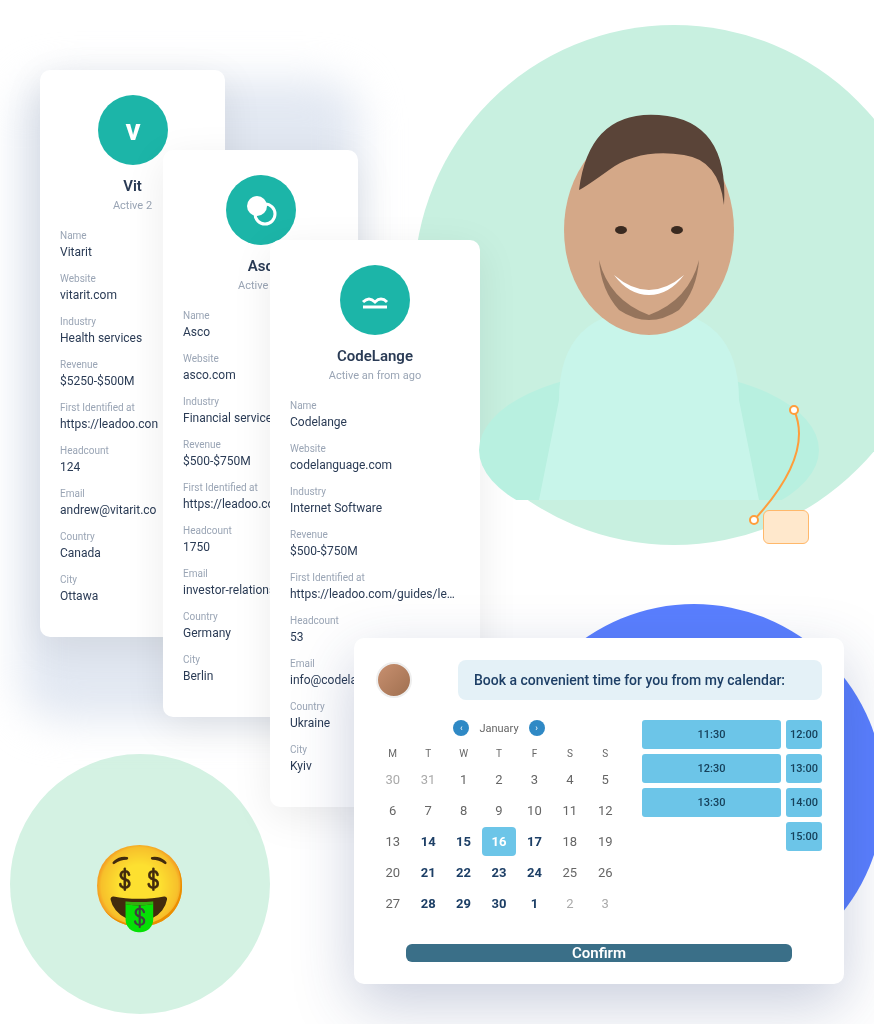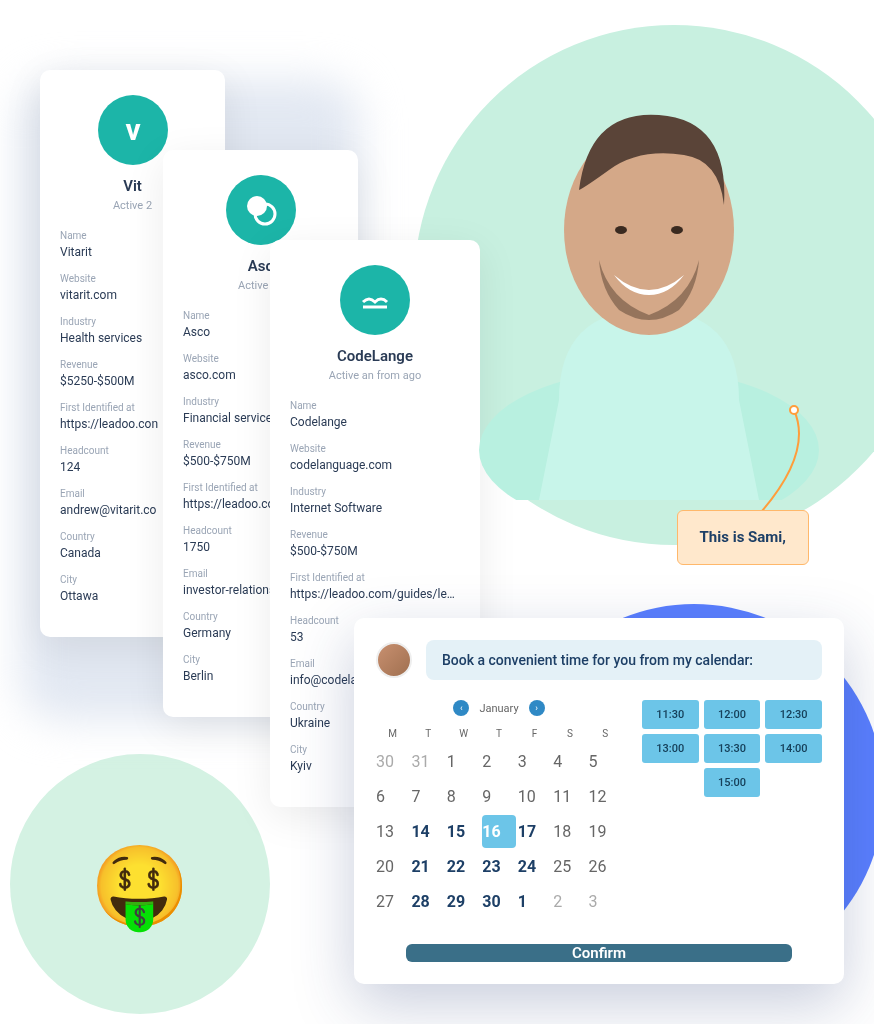--- a/index.html
+++ b/index.html
@@ -25,34 +25,34 @@
 .card3 { top: 240px; left: 270px; width: 210px; }
 
 .person { position: absolute; top: 60px; right: 35px; width: 380px; height: 440px; }
 
 .callout { position: absolute; top: 510px; right: 65px; background: #ffe8cc; border: 1px solid #ffb86b; border-radius: 6px; padding: 16px 22px; }
 .callout p { color: #1d3f66; font-size: 15px; font-weight: 700; line-height: 1.4; }
 
 .booking { position: absolute; bottom: 40px; right: 30px; width: 490px; background: #fff; border-radius: 10px; box-shadow: 0 20px 60px rgba(40,60,120,0.25); padding: 22px; }
 .booking-header { display: flex; align-items: center; gap: 14px; margin-bottom: 14px; }
 .avatar { width: 36px; height: 36px; border-radius: 50%; background: linear-gradient(135deg,#c89070,#a07050); flex-shrink:0; border:2px solid #eee; }
-.speech { background: #e4f1f7; color: #1d3f66; font-size: 14px; font-weight: 500; padding: 12px 16px; border-radius: 8px; flex: 1; }
+.speech { background: #e4f1f7; color: #1d3f66; font-size: 14px; font-weight: 500; padding: 12px 16px; border-radius: 8px; flex: 1; margin-left: 32px; }
 
 .booking-body { display: flex; gap: 20px; padding: 6px 0 16px; }
 .calendar { flex: 1; }
 .cal-header { display:flex; align-items:center; justify-content:center; gap:10px; margin-bottom:8px; font-size:11px; color:#666; }
 .cal-nav { width:16px; height:16px; background:#2f89c5; border-radius:50%; color:#fff; display:flex; align-items:center; justify-content:center; font-size:9px; cursor:pointer; }
 .cal-grid { display:grid; grid-template-columns: repeat(7, 1fr); gap:2px; }
 .cal-dow { font-size:10px; color:#666; text-align:center; padding:4px 0; }
-.cal-day { font-size:16px; text-align:left; padding:7px 0; color:#aaa; border-radius:4px; }
+.cal-day { font-size:13px; text-align:center; padding:7px 0; color:#aaa; border-radius:4px; }
 .cal-day.in { color:#666; }
 .cal-day.active { color:#1d3f66; font-weight:700; cursor:pointer; }
 .cal-day.selected { background:#6cc5e8; color:#fff; font-weight:700; }
 
-.timeslots { display:grid; grid-template-columns: repeat(3, 1fr); gap:5px; align-content:start; width: 180px; }
+.timeslots { display:grid; grid-template-columns: repeat(1, 1fr); gap:5px; align-content:start; width: 180px; }
 .slot { background:#6cc5e8; color:#16405a; font-size:11px; text-align:center; padding:8px 4px; border-radius:3px; cursor:pointer; font-weight:500; }
 .slot.single { grid-column: 2; }
 
 .confirm-btn { background:#3a6f88; color:#fff; font-size:15px; font-weight:600; text-align:center; border-radius:6px; margin: 10px 30px 0; cursor:pointer; }
 
 .emoji { position:absolute; bottom:90px; left:90px; font-size:80px; }
 </style>
 </head>
 <body>
 
@@ -213,21 +213,20 @@
     <path d="M140 200 Q150 240 190 255 Q230 240 240 200 Q238 230 220 250 Q190 270 160 250 Q142 230 140 200" fill="#6b5240" opacity="0.6"></path>
   </svg>
 </div>
 
 <svg style="position:absolute; top:405px; right:50px;" width="100" height="120">
   <path d="M70 5 Q90 50 30 115" stroke="#ff9d3b" stroke-width="2" fill="none"></path>
   <circle cx="70" cy="5" r="4" fill="#fff" stroke="#ff9d3b" stroke-width="2"></circle>
   <circle cx="30" cy="115" r="4" fill="#fff" stroke="#ff9d3b" stroke-width="2"></circle>
 </svg>
 <div class="callout">
-  <p>This is Sami,</p>
 </div>
 
 <div class="booking">
   <div class="booking-header">
     <div class="avatar"></div>
     <div class="speech">Book a convenient time for you from my calendar:</div>
   </div>
   <div class="booking-body">
     <div class="calendar">
       <div class="cal-header">

